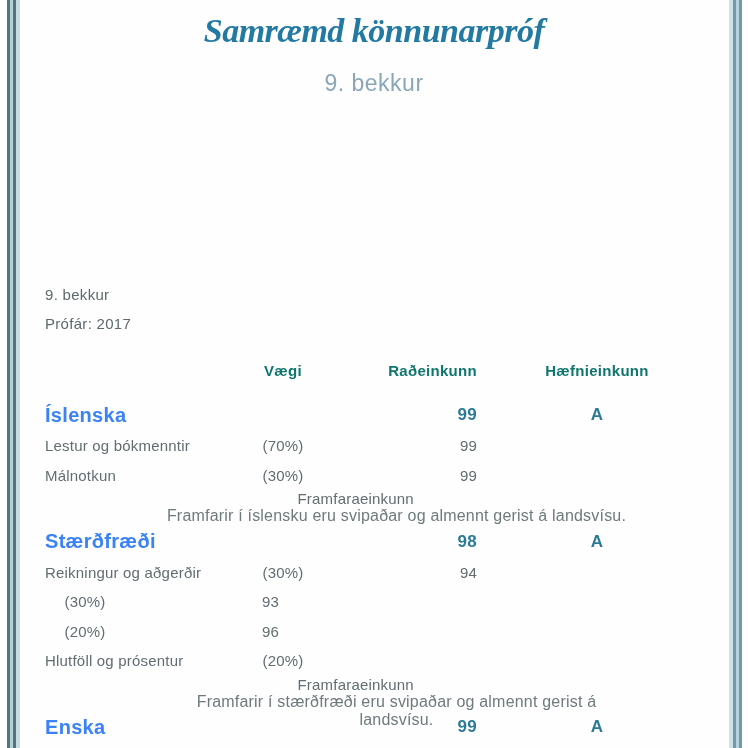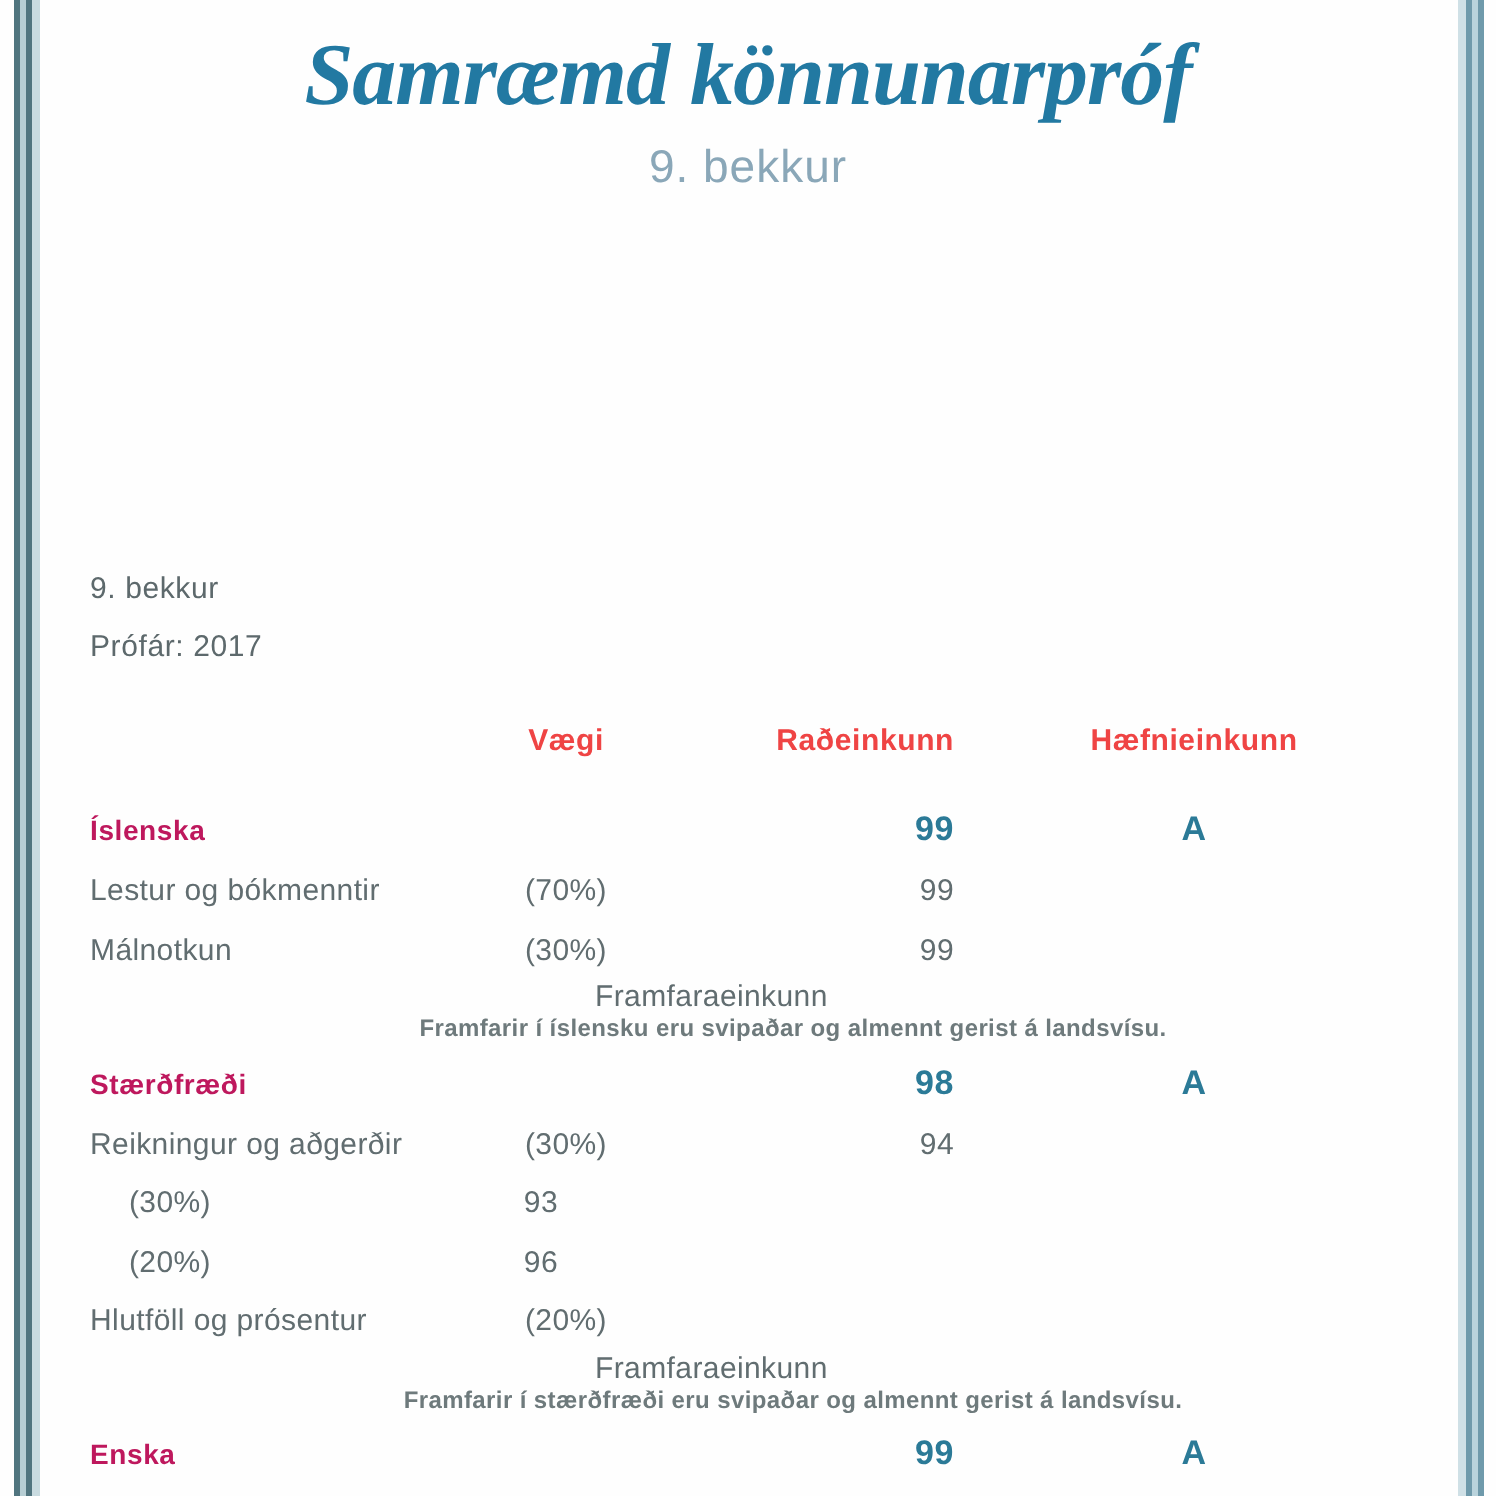--- a/index.html
+++ b/index.html
@@ -29,21 +29,21 @@
     background: linear-gradient(to right,
       #cfe0e6 0 4px, #6f9aab 4px 7px, #b9d3dc 7px 10px, #6f9aab 10px 13px);
   }
   .title {
     position: absolute;
     top: 12px; left: 0; right: 0;
     text-align: center;
     font-family: "Liberation Serif", "DejaVu Serif", serif;
     font-style: italic;
     font-weight: 700;
-    font-size: 44px;
+    font-size: 34px;
     letter-spacing: -0.5px;
     color: #2279a2;
   }
   .subtitle {
     position: absolute;
     top: 70px; left: 0; right: 0;
     text-align: center;
     font-size: 23px;
     font-weight: 400;
     letter-spacing: 0.5px;
@@ -67,50 +67,49 @@
   .c-rank   { width: 154px; text-align: right; }
   .c-comp   { width: 240px; text-align: center; }
   .c-progress { width: 474px; text-align: center; }
   .header-row {
     height: 37px;
     align-items: flex-start;
     padding-top: 4px;
     font-size: 15px;
     font-weight: 700;
     letter-spacing: 0.3px;
-    color: #ef4444;
+    color: #0f766e;
   }
   .section { margin-top: 0; }
   .section + .section { margin-top: 6px; }
   .section-row {
     height: 32px;
     font-weight: 700;
     letter-spacing: 0.3px;
   }
-  .section-row .c-label { font-size: 14px; color: #be185d; }
+  .section-row .c-label { font-size: 20px; color: #3b82f6; }
   .section-row .c-rank  { font-size: 17px;   color: #2b7a97; }
   .section-row .c-comp  { font-size: 17px;   color: #2b7a97; }
   .sub-row {
     height: 29.5px;
     font-size: 15px;
     letter-spacing: 0.2px;
     color: #616d70;
   }
   .progress-row {
     height: 29.5px;
     font-size: 15px;
     letter-spacing: 0.2px;
     color: #616d70;
     flex-direction: column;
   }
   .progress-row .c-progress {
-    font-size: 12px;
+    font-size: 16px;
     color: #6e7a7c;
     letter-spacing: 0.2px;
-    font-weight: bold;
   }
 </style>
 </head>
 <body>
 
 <div class="page">
   <div class="edge edge-left"></div>
   <div class="edge edge-right"></div>
 
   <div class="title">Samræmd könnunarpróf</div>

